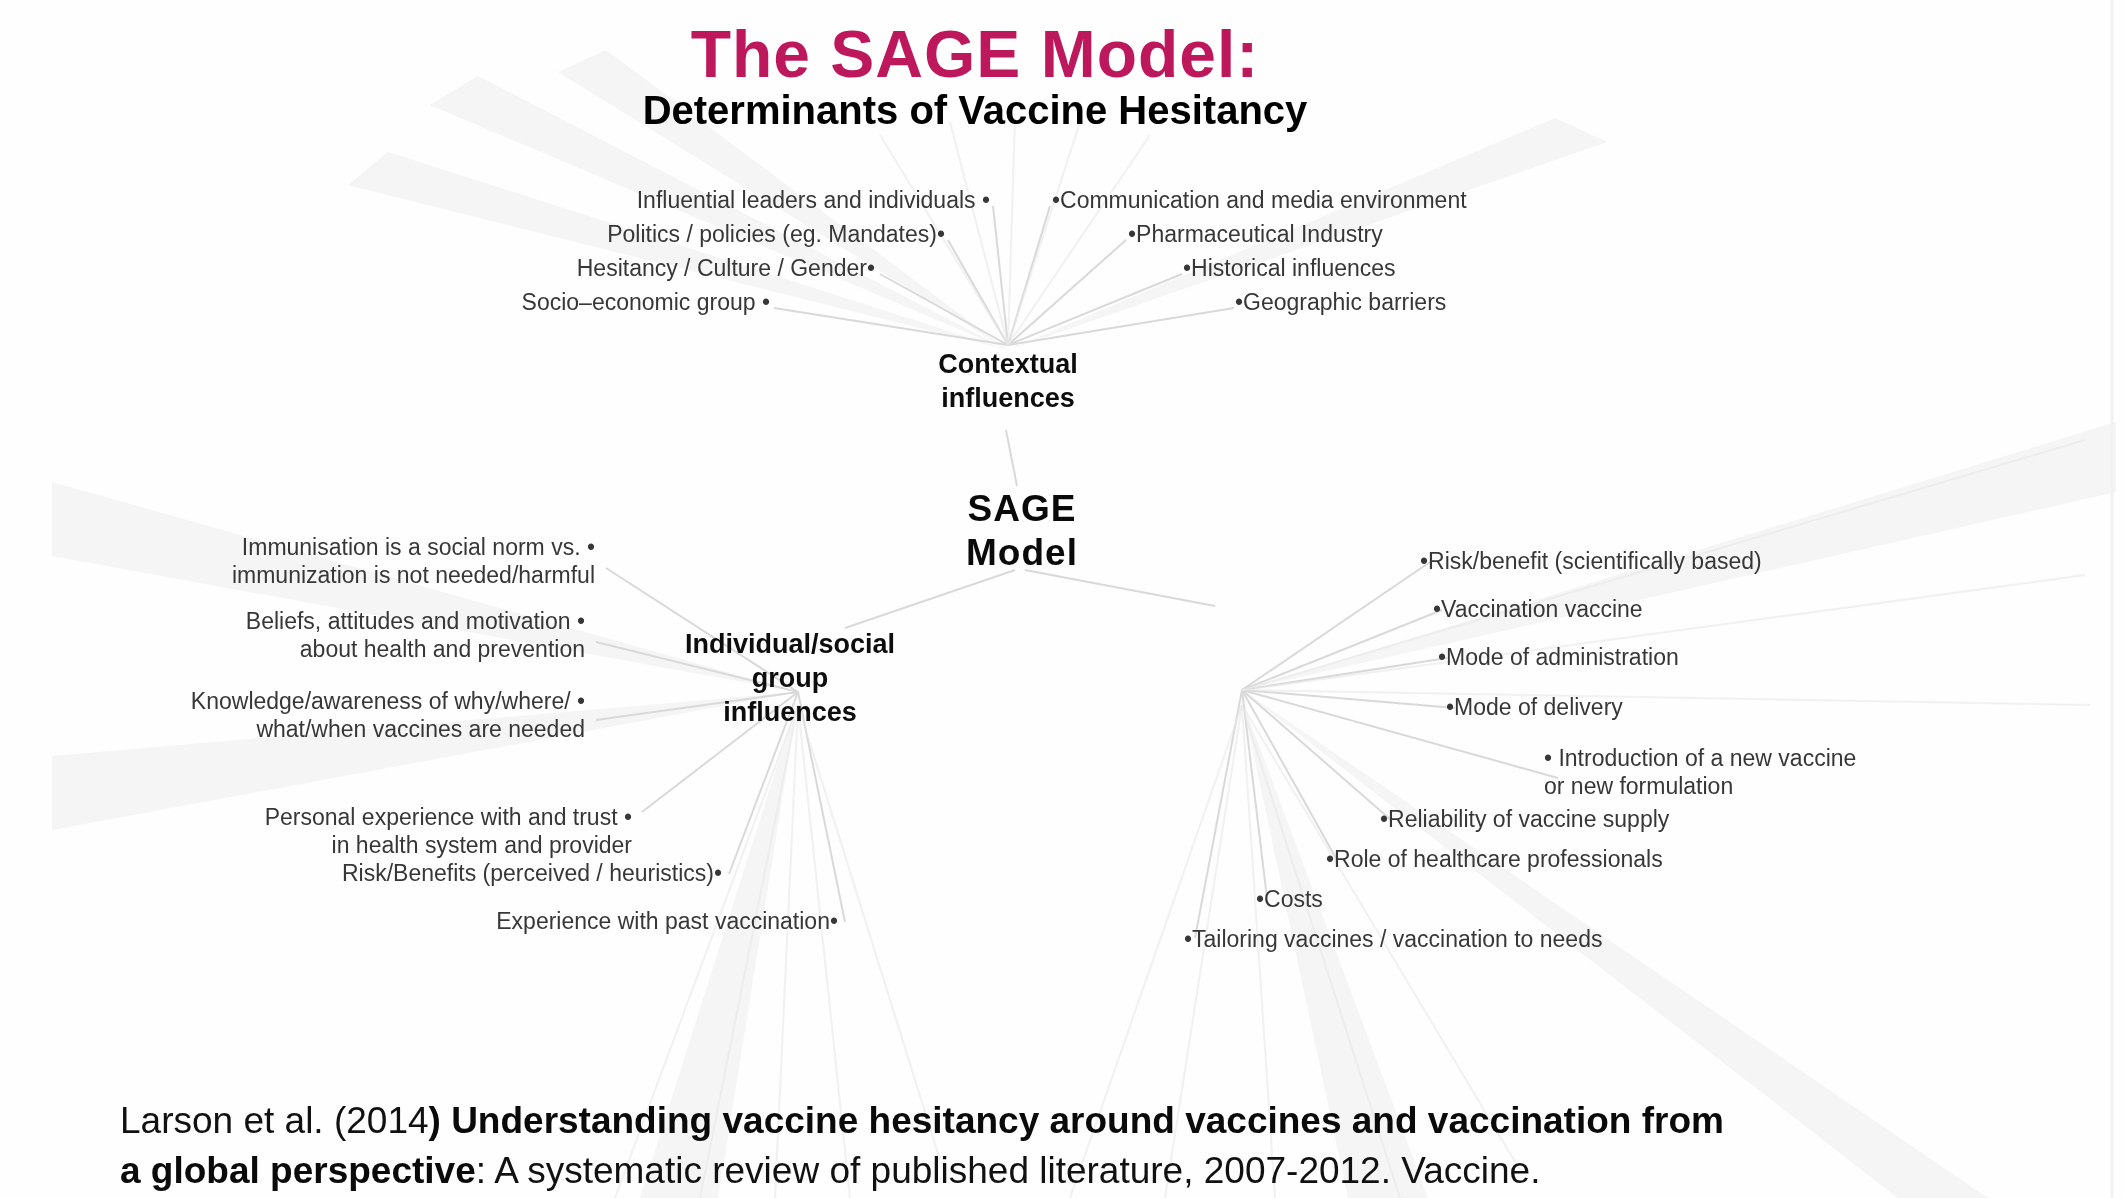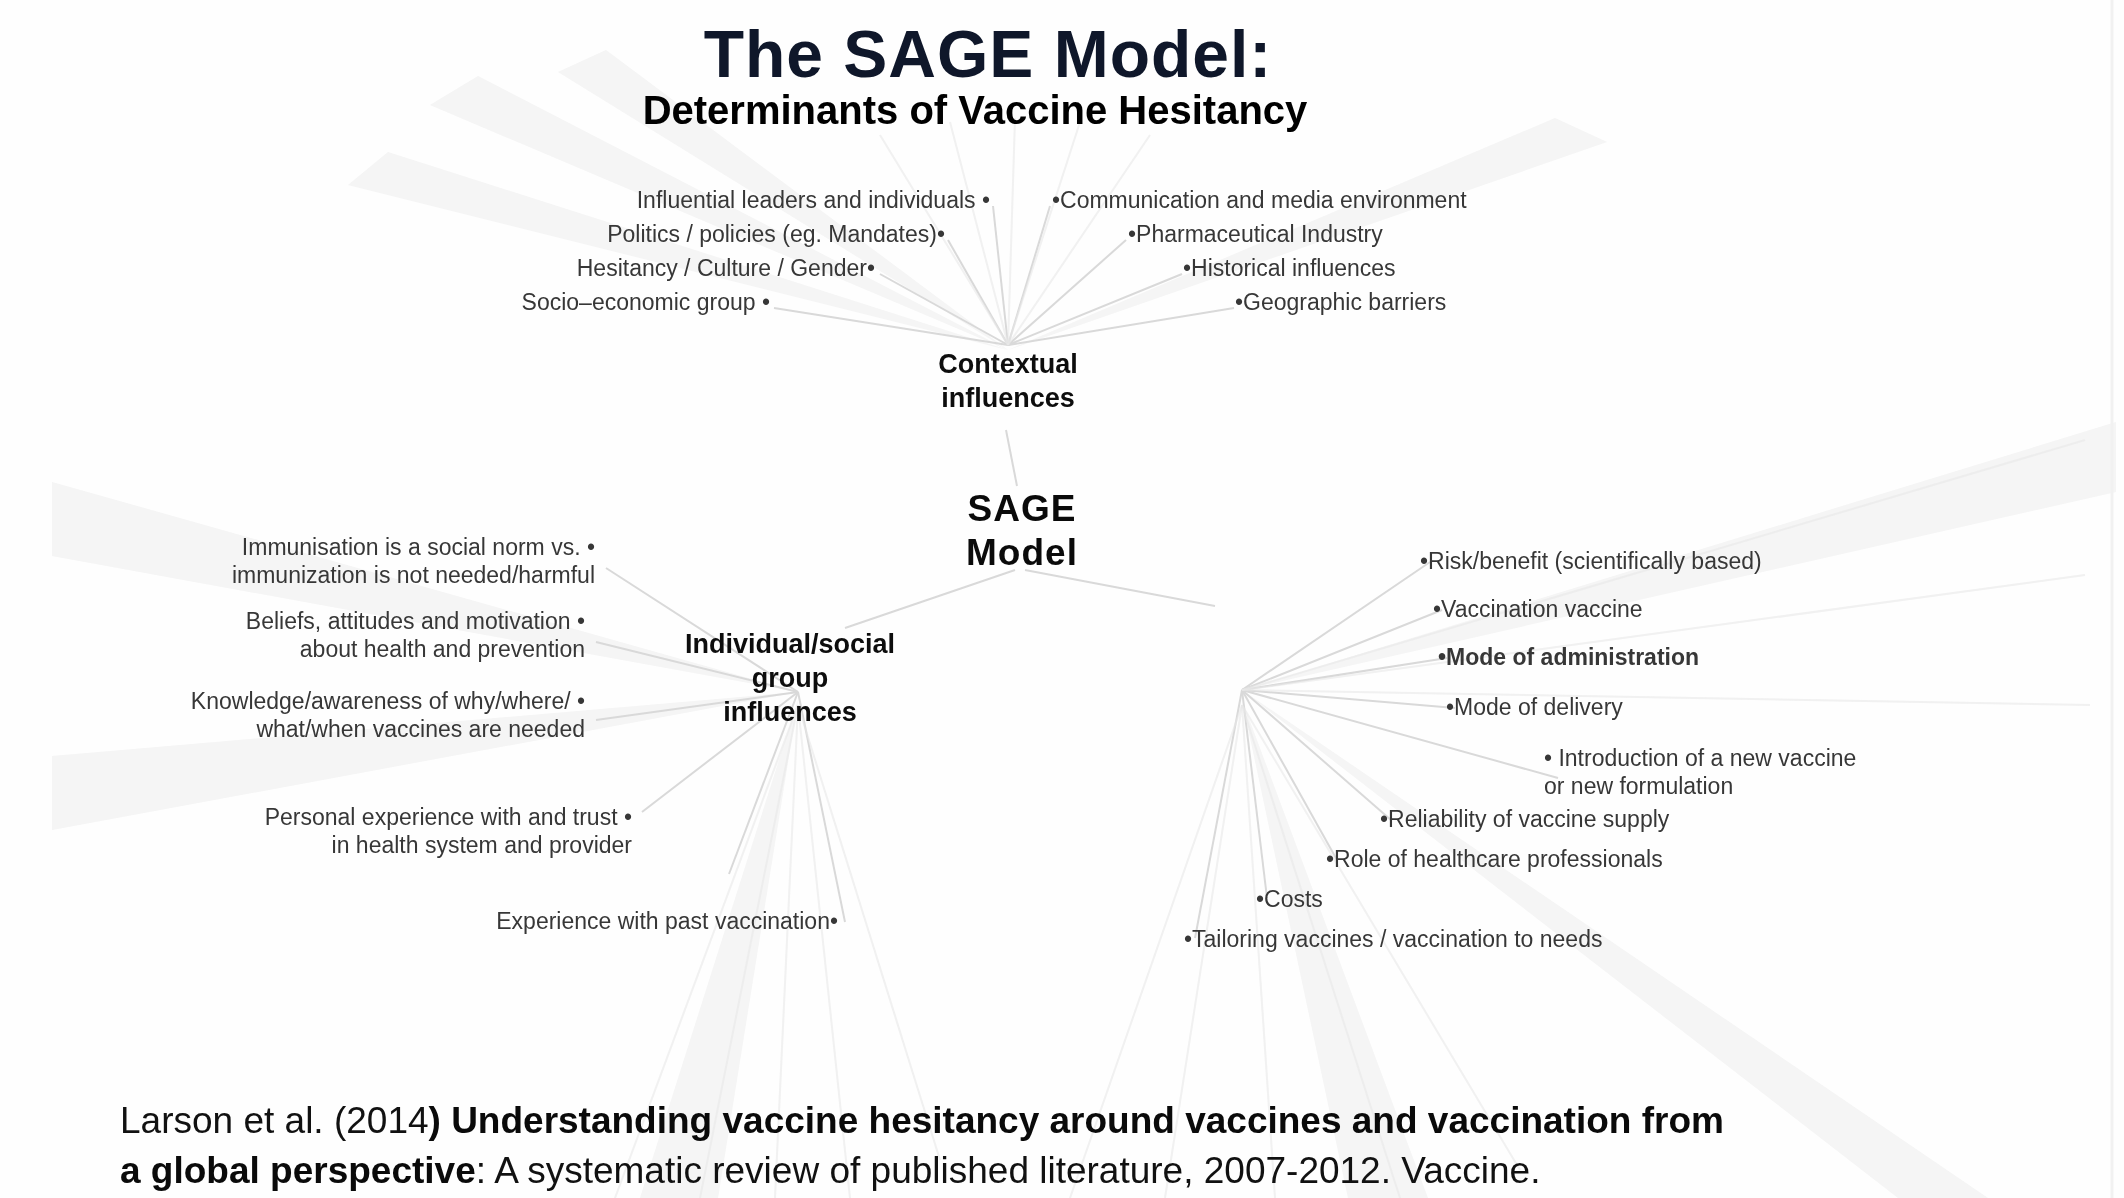--- a/index.html
+++ b/index.html
@@ -10,21 +10,21 @@
     color:#222;
   }
   #lines{position:absolute;left:0;top:0;width:2124px;height:1198px;}
   .main-line{stroke:#d9d9d9;stroke-width:2;fill:none;}
   .faint-line{stroke:#e8e8e8;stroke-width:2;fill:none;opacity:.6;}
   .streak{fill:#ececec;opacity:.55;}
   .edge-line{stroke:#f1f1f1;stroke-width:3;fill:none;}
 
   .title{
     position:absolute;left:0;top:16px;width:1950px;text-align:center;
-    font-size:66px;font-weight:900;color:#0f172a;letter-spacing:1px;padding-left:13px;
+    font-size:66px;font-weight:900;color:#be185d;letter-spacing:1px;
   }
   .subtitle{
     position:absolute;left:0;top:88px;width:1950px;text-align:center;
     font-size:40px;font-weight:800;color:#000;
   }
   .hub{
     position:absolute;font-weight:bold;color:#0d0d0d;text-align:center;
     white-space:pre-line;font-size:27px;line-height:1.25;
   }
   .center-node{
@@ -132,25 +132,26 @@
   <div class="item" style="left:1235px;top:289px;">•Geographic barriers</div>
 
   <div class="item r" style="right:1529px;top:534px;">Immunisation is a social norm vs. •
 immunization is not needed/harmful</div>
   <div class="item r" style="right:1539px;top:608px;">Beliefs, attitudes and motivation •
 about health and prevention</div>
   <div class="item r" style="right:1539px;top:688px;">Knowledge/awareness of why/where/ •
 what/when vaccines are needed</div>
   <div class="item r" style="right:1492px;top:782px;margin-top:22px;">Personal experience with and trust •
 in health system and provider</div>
+  <div class="item r" style="right:1402px;top:860px;">Risk/Benefits (perceived / heuristics)•</div>
   <div class="item r" style="right:1286px;top:908px;">Experience with past vaccination•</div>
 
   <div class="item" style="left:1420px;top:548px;">•Risk/benefit (scientifically based)</div>
   <div class="item" style="left:1433px;top:596px;">•Vaccination vaccine</div>
-  <div class="item" style="left:1438px;top:644px;font-weight:bold;">•Mode of administration</div>
+  <div class="item" style="left:1438px;top:644px;">•Mode of administration</div>
   <div class="item" style="left:1446px;top:694px;">•Mode of delivery</div>
   <div class="item" style="left:1544px;top:745px;">• Introduction of a new vaccine
 or new formulation</div>
   <div class="item" style="left:1380px;top:806px;">•Reliability of vaccine supply</div>
   <div class="item" style="left:1326px;top:846px;">•Role of healthcare professionals</div>
   <div class="item" style="left:1256px;top:886px;">•Costs</div>
   <div class="item" style="left:1184px;top:926px;">•Tailoring vaccines / vaccination to needs</div>
 
   <div class="citation">
     <div><span>Larson et al. (2014</span><b>) Understanding vaccine hesitancy around vaccines and vaccination from</b></div>

